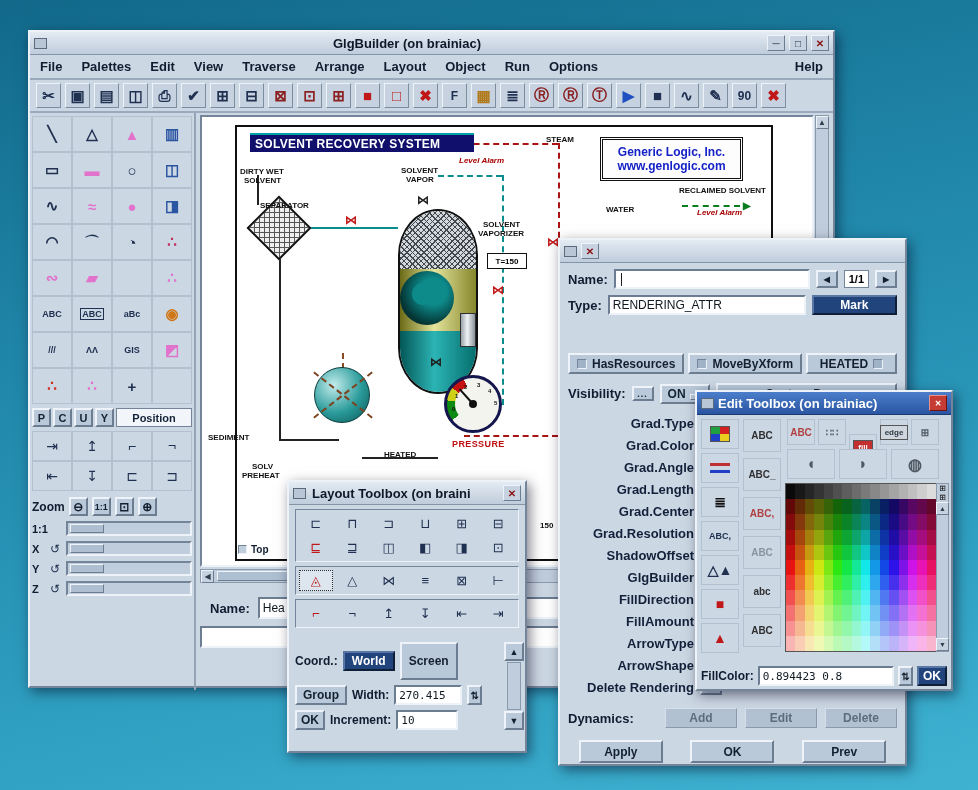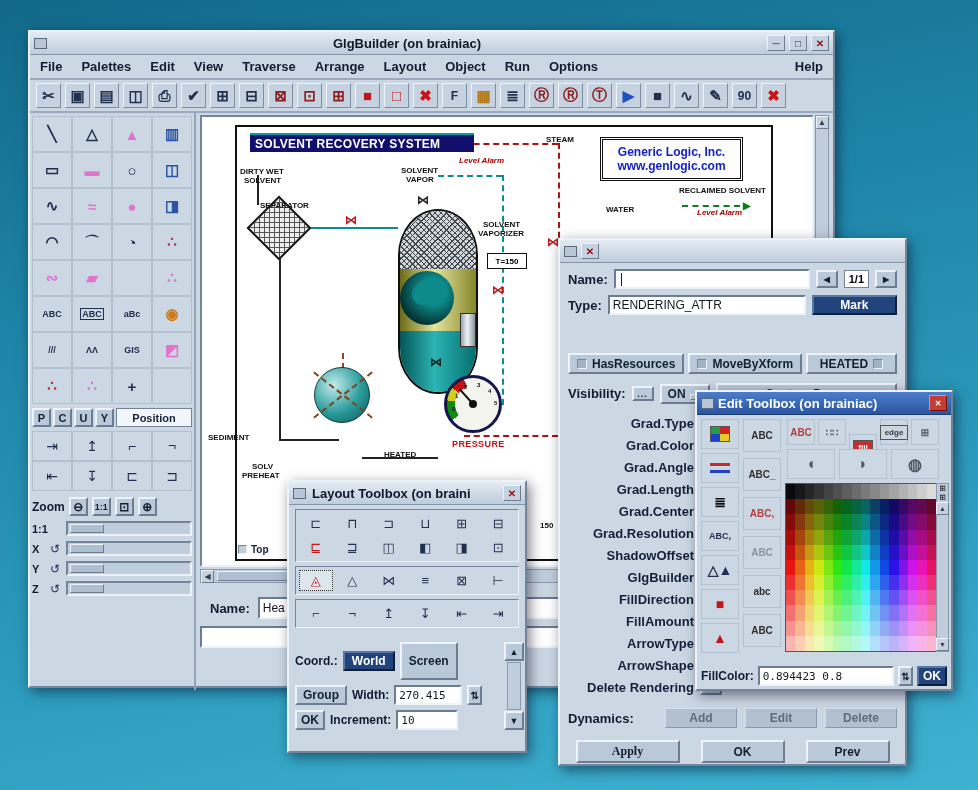--- a/index.html
+++ b/index.html
@@ -534,21 +534,21 @@
     </div>
   <div class="prow" style="margin-top:10px;">
     <span class="lbl">Dynamics:</span>
     <span style="flex:1;display:flex;gap:8px;justify-content:flex-end;">
         <span class="btn flat" style="width: 72px; height: 20px;">Add</span>
         <span class="btn flat" style="width: 72px; height: 20px;">Edit</span>
         <span class="btn flat" style="width: 72px; height: 20px;">Delete</span>
       </span>
   </div>
   <div class="prow" style="margin-top:12px;justify-content:space-around;">
-      <span class="btn" style="width: 104px; height: 23px; font-family: Liberation Serif, serif;">Apply</span>
+      <span class="btn" style="width: 84px; height: 23px;">Apply</span>
       <span class="btn" style="width: 84px; height: 23px;">OK</span>
       <span class="btn" style="width: 84px; height: 23px;">Prev</span>
     </div>
 </div>
 
 <div class="win bev" id="layout-win" style="left:287px;top:480px;width:240px;height:273px;">
   <div class="titlebar left">
     <span class="wicon"></span>
     <span class="ttl">Layout Toolbox (on braini</span>
     <span class="wbtn red">✕</span>

